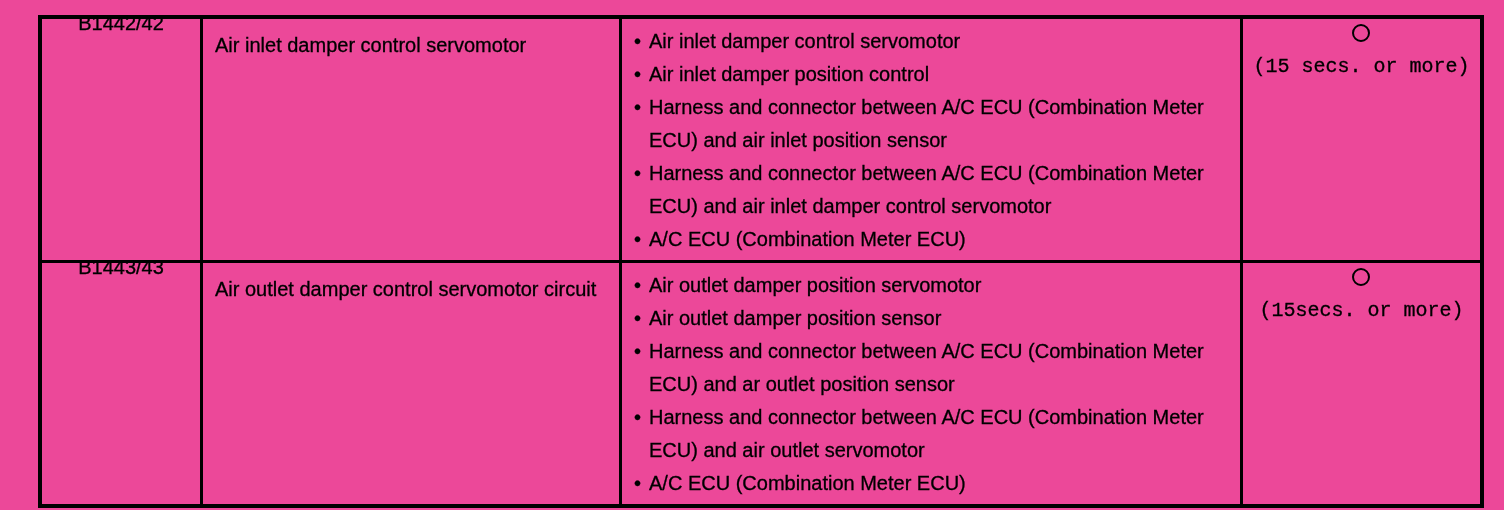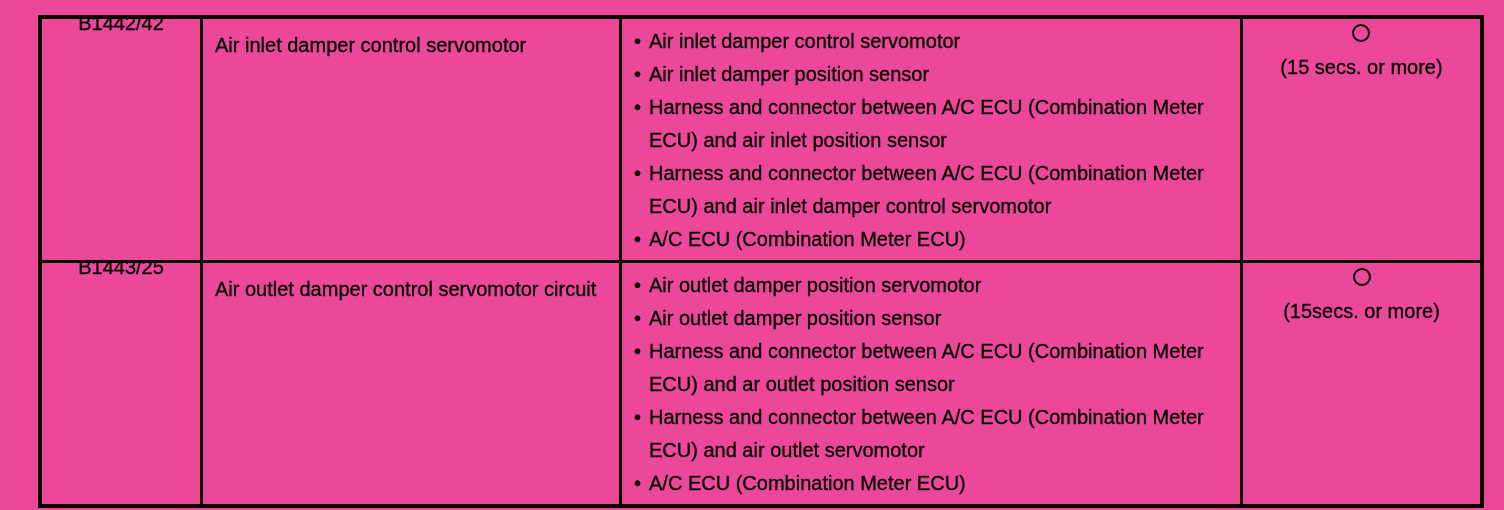--- a/index.html
+++ b/index.html
@@ -72,54 +72,55 @@
   .circle-icon {
     display: inline-block;
     width: 14px;
     height: 14px;
     border: 2px solid #000;
     border-radius: 50%;
     margin-bottom: 2px;
   }
   .duration-text {
     line-height: 26px;
+    font-family: Liberation Mono, monospace;
   }
 </style>
 </head>
 <body>
 
 <div class="page">
   <table class="dtc-table">
     <tbody>
       <tr class="row-1">
         <td class="col-code">
           <div class="code-text">B1442/42</div>
         </td>
         <td class="col-desc">
           <div class="desc-text">Air inlet damper control servomotor</div>
         </td>
         <td class="col-areas">
           <ul class="areas-list">
             <li>Air inlet damper control servomotor</li>
-            <li>Air inlet damper position sensor</li>
+            <li>Air inlet damper position control</li>
             <li>Harness and connector between A/C ECU (Combination Meter ECU) and air inlet position sensor</li>
             <li>Harness and connector between A/C ECU (Combination Meter ECU) and air inlet damper control servomotor</li>
             <li>A/C ECU (Combination Meter ECU)</li>
           </ul>
         </td>
         <td class="col-ind">
           <div class="indicator">
             <span class="circle-icon"></span>
             <div class="duration-text">(15 secs. or more)</div>
           </div>
         </td>
       </tr>
       <tr class="row-2">
         <td class="col-code">
-          <div class="code-text">B1443/25</div>
+          <div class="code-text">B1443/43</div>
         </td>
         <td class="col-desc">
           <div class="desc-text">Air outlet damper control servomotor circuit</div>
         </td>
         <td class="col-areas">
           <ul class="areas-list">
             <li>Air outlet damper position servomotor</li>
             <li>Air outlet damper position sensor</li>
             <li>Harness and connector between A/C ECU (Combination Meter ECU) and ar outlet position sensor</li>
             <li>Harness and connector between A/C ECU (Combination Meter ECU) and air outlet servomotor</li>

